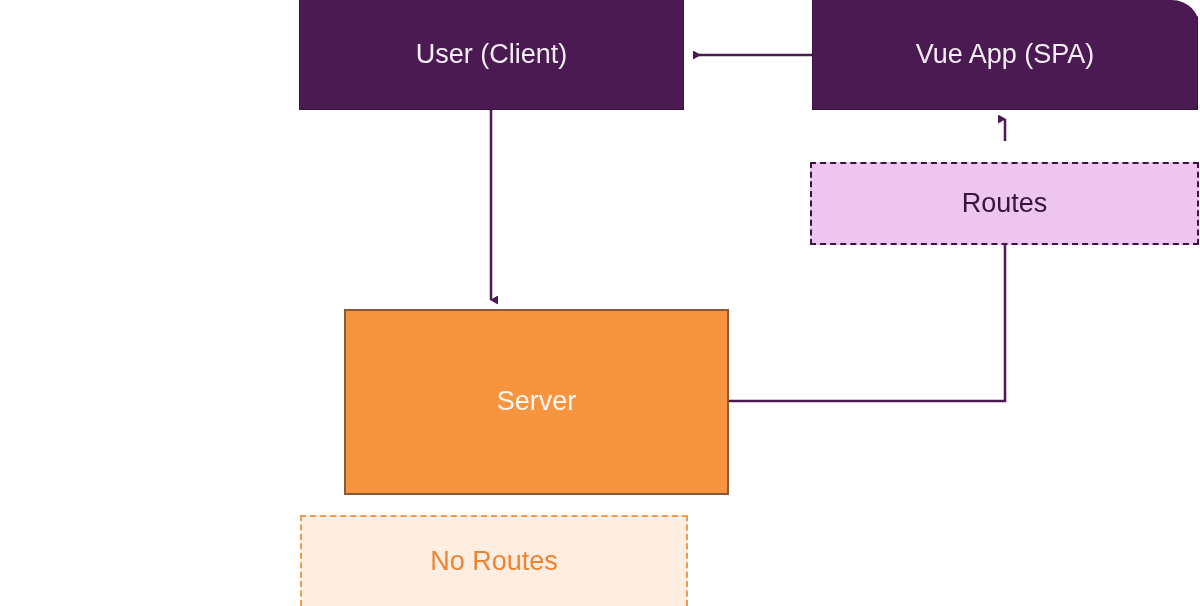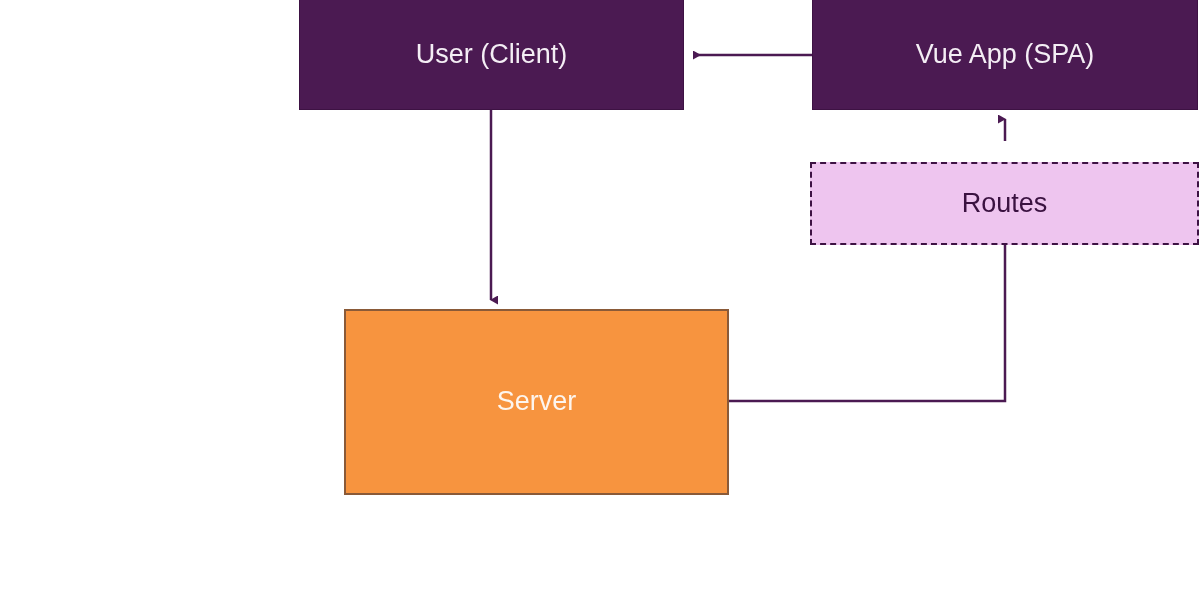--- a/index.html
+++ b/index.html
@@ -9,20 +9,21 @@
   }
   body {
     font-family: "Liberation Sans", sans-serif;
   }
   #diagram {
     position: relative;
     width: 1200px;
     height: 606px;
     background: #ffffff;
     overflow: hidden;
+    border-radius: 28px;
   }
   .node {
     position: absolute;
     box-sizing: border-box;
     display: flex;
     align-items: center;
     justify-content: center;
     text-align: center;
     line-height: 1.1;
   }
@@ -156,15 +157,18 @@
   </div>
 
   <div class="node" id="node-routes">
     <span>Routes</span>
   </div>
 
   <div class="node" id="node-server">
     <span>Server</span>
   </div>
 
+  <div class="node" id="node-noroutes">
+    <span>No Routes</span>
+  </div>
 
 
 </div>
 
 </body></html>

